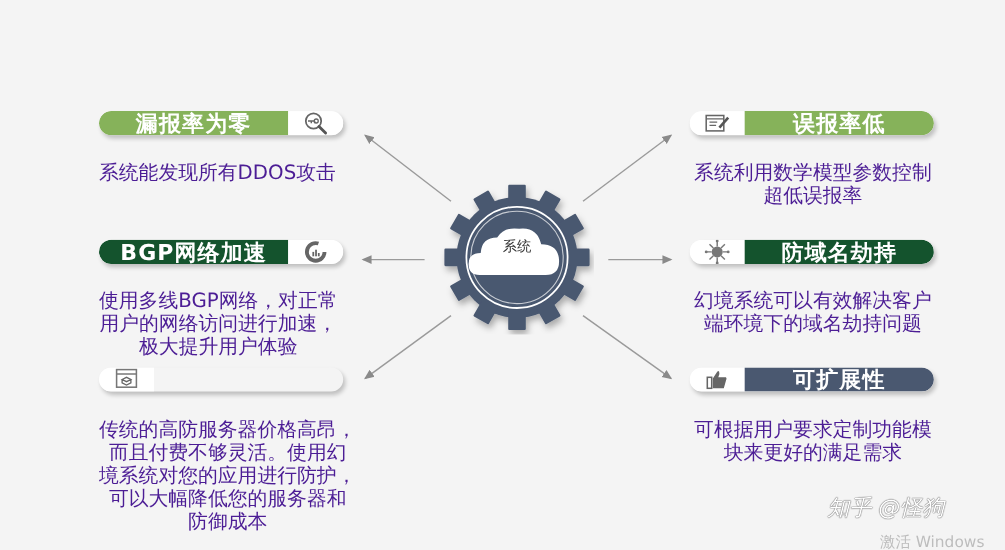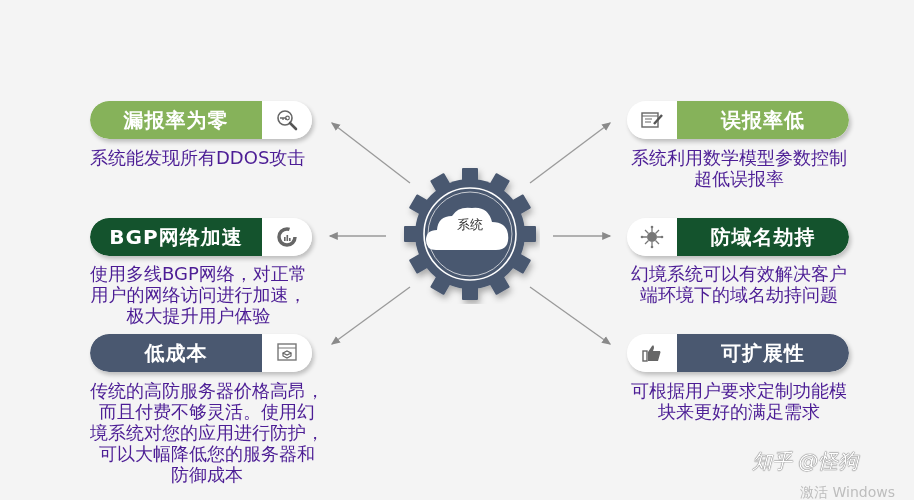--- a/index.html
+++ b/index.html
@@ -3,21 +3,21 @@
   <meta charset="utf-8">
   <style>
     html, body { margin: 0; padding: 0; }
     body {
       width: 914px; height: 500px; overflow: hidden;
       background: #f4f4f4;
       font-family: "DejaVu Sans", "Liberation Sans", sans-serif;
       position: relative;
     }
     .pill {
-      position: absolute; height: 38px; width: 222px;
+      position: absolute; height: 22px; width: 222px;
       border-radius: 19px;
       box-shadow: 2px 3px 4px rgba(0,0,0,0.22);
       display: flex; overflow: hidden;
     }
     .pill .label {
       flex: 0 0 172px; height: 100%;
       color: #ffffff; font-weight: bold; font-size: 20px;
       display: flex; align-items: center; justify-content: center;
       letter-spacing: 1px;
     }
@@ -113,21 +113,20 @@
       <rect x="10.5" y="9" width="1.6" height="6" fill="#666"></rect>
       <rect x="13" y="12" width="1.6" height="3" fill="#666"></rect>
     </svg>
   </div>
 </div>
 <div class="desc" style="left:90px;top:263px;">使用多线BGP网络，对正常
 用户的网络访问进行加速，
 极大提升用户体验</div>
 
 <div class="pill left" style="left:90px;top:334px;">
-  <div class="label slate">低成本</div>
   <div class="cap">
     <svg width="22" height="22" viewBox="0 0 22 22">
       <rect x="2" y="2" width="18" height="16" fill="none" stroke="#777" stroke-width="1.4"></rect>
       <line x1="2" y1="6" x2="20" y2="6" stroke="#777" stroke-width="1.2"></line>
       <path d="M7,11 L11,9 L15,11 L11,13 Z M7,11 v3 l4,2 l4,-2 v-3" fill="none" stroke="#666" stroke-width="1.2"></path>
     </svg>
   </div>
 </div>
 <div class="desc" style="left:90px;top:380px;">传统的高防服务器价格高昂，
 而且付费不够灵活。使用幻

